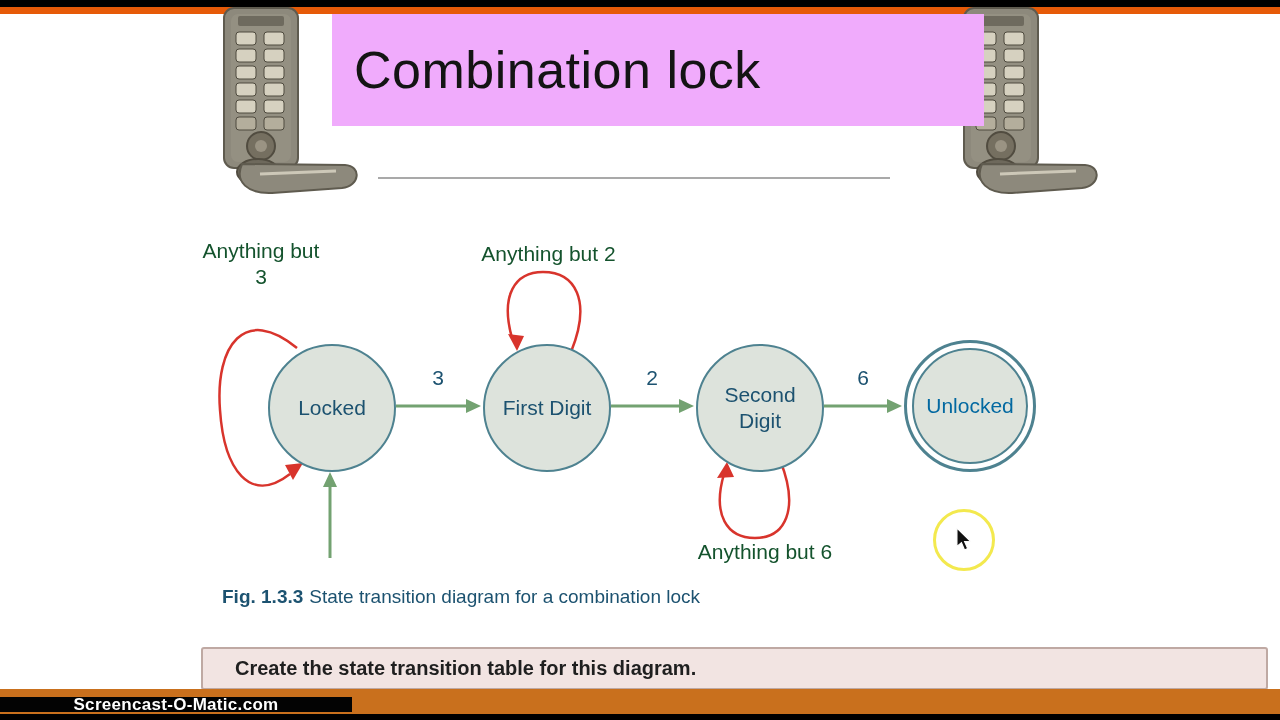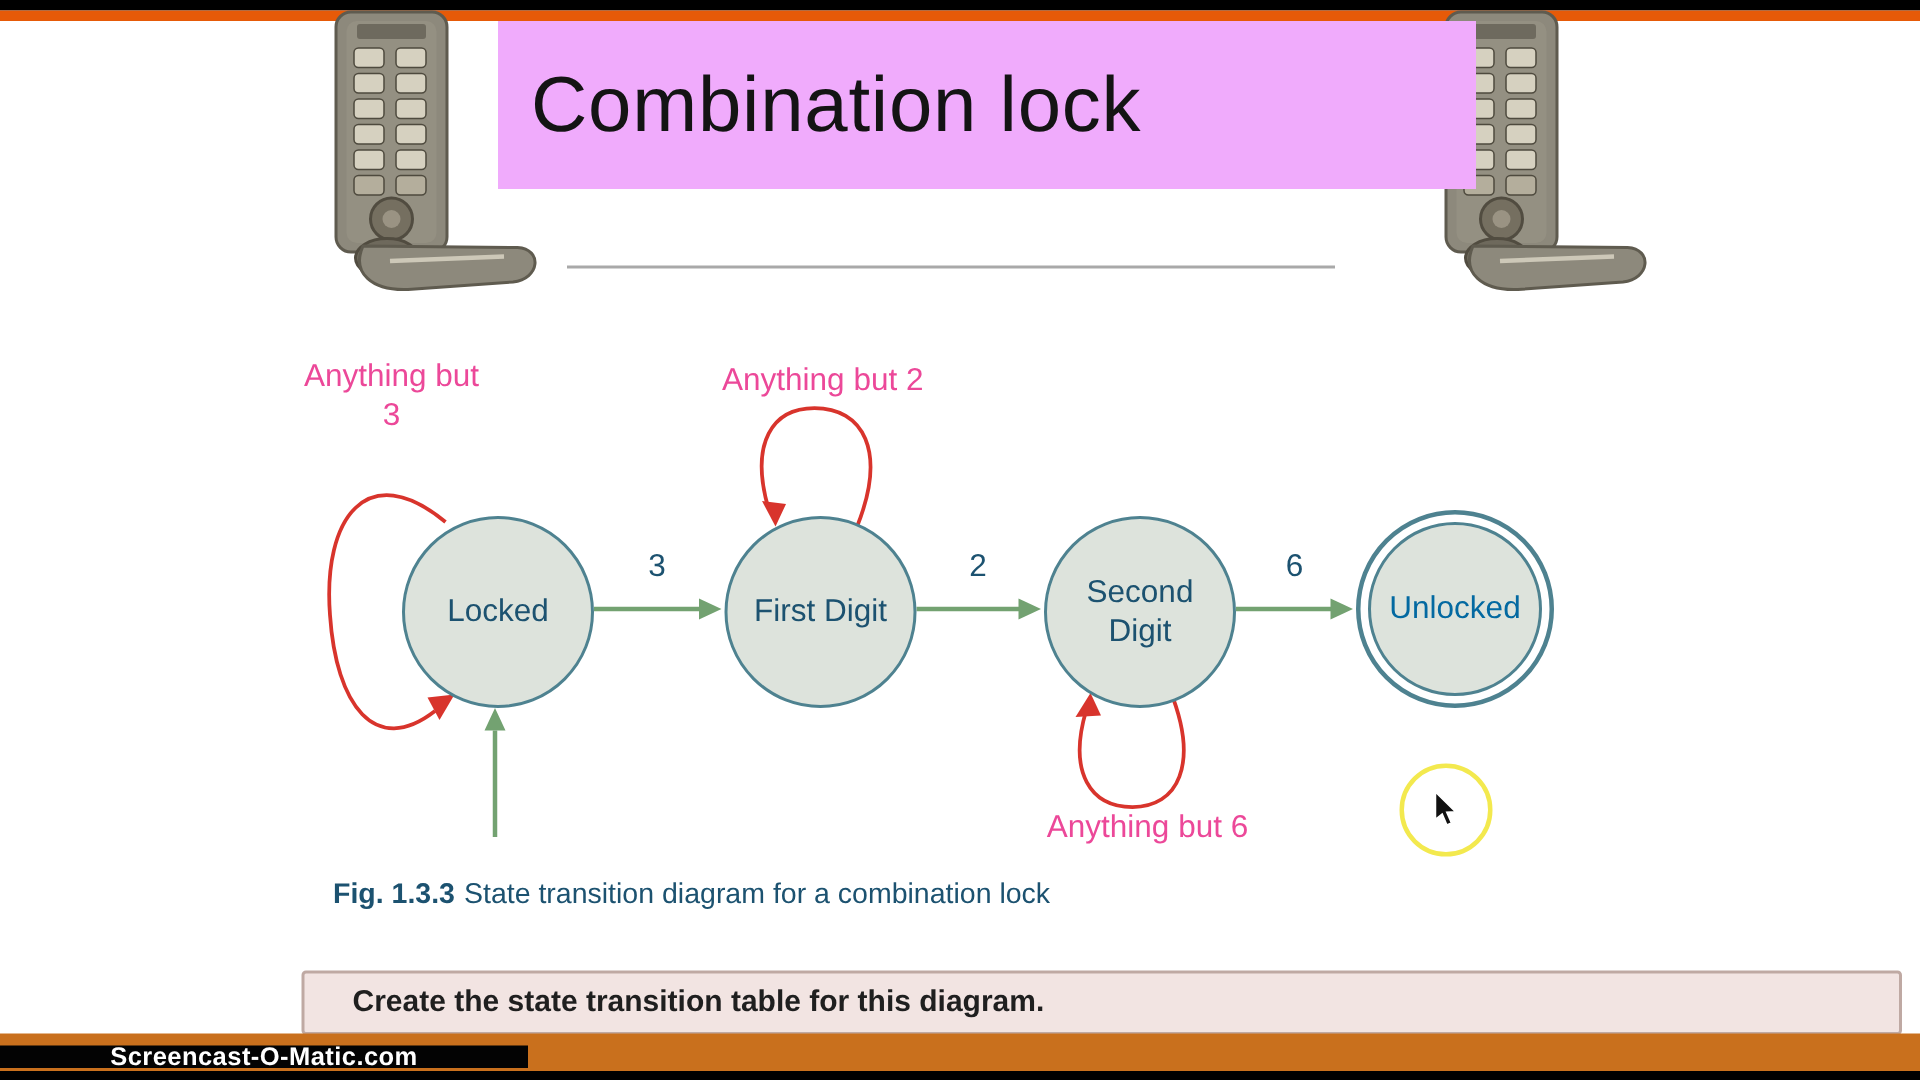--- a/index.html
+++ b/index.html
@@ -39,21 +39,21 @@
     border:3px solid #4e8290;background:#fff;
     display:flex;align-items:center;justify-content:center;box-sizing:border-box;
   }
   .state-accept-inner{
     width:112px;height:112px;border-radius:50%;
     background:#dde3dc;border:2px solid #4e8290;
     display:flex;align-items:center;justify-content:center;text-align:center;
     color:#0369a1;font-size:21px;
   }
   .diag-label{
-    position:absolute;color:#ec4899;font-size:21px;text-align:center;line-height:1.25;
+    position:absolute;color:#14532d;font-size:21px;text-align:center;line-height:1.25;
   }
   .edge-label{position:absolute;color:#1c5270;font-size:21px;text-align:center;width:22px;}
 
   .cursor-halo{
     position:absolute;left:933px;top:509px;width:56px;height:56px;border-radius:50%;
     border:3px solid #f3e94e;background:#fff;
     display:flex;align-items:center;justify-content:center;
   }
 
   .caption{position:absolute;left:222px;top:586px;font-size:19px;color:#1c5270;}

